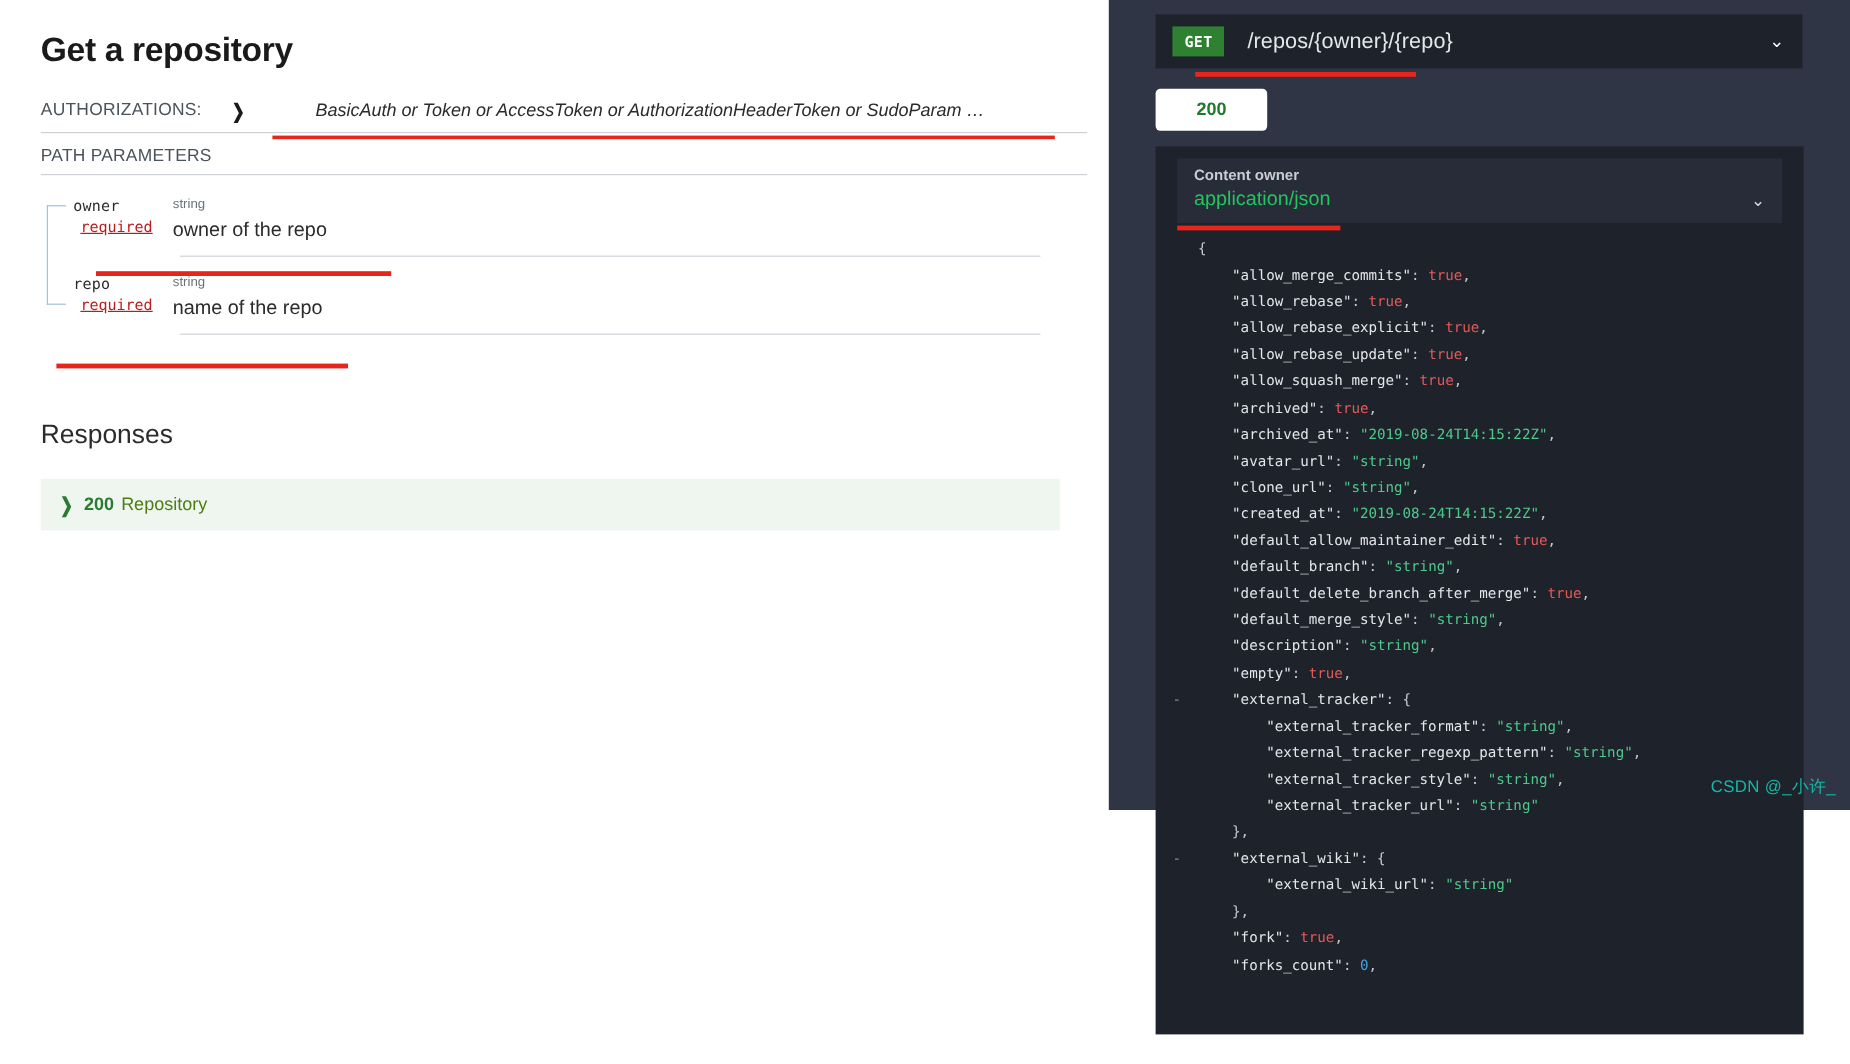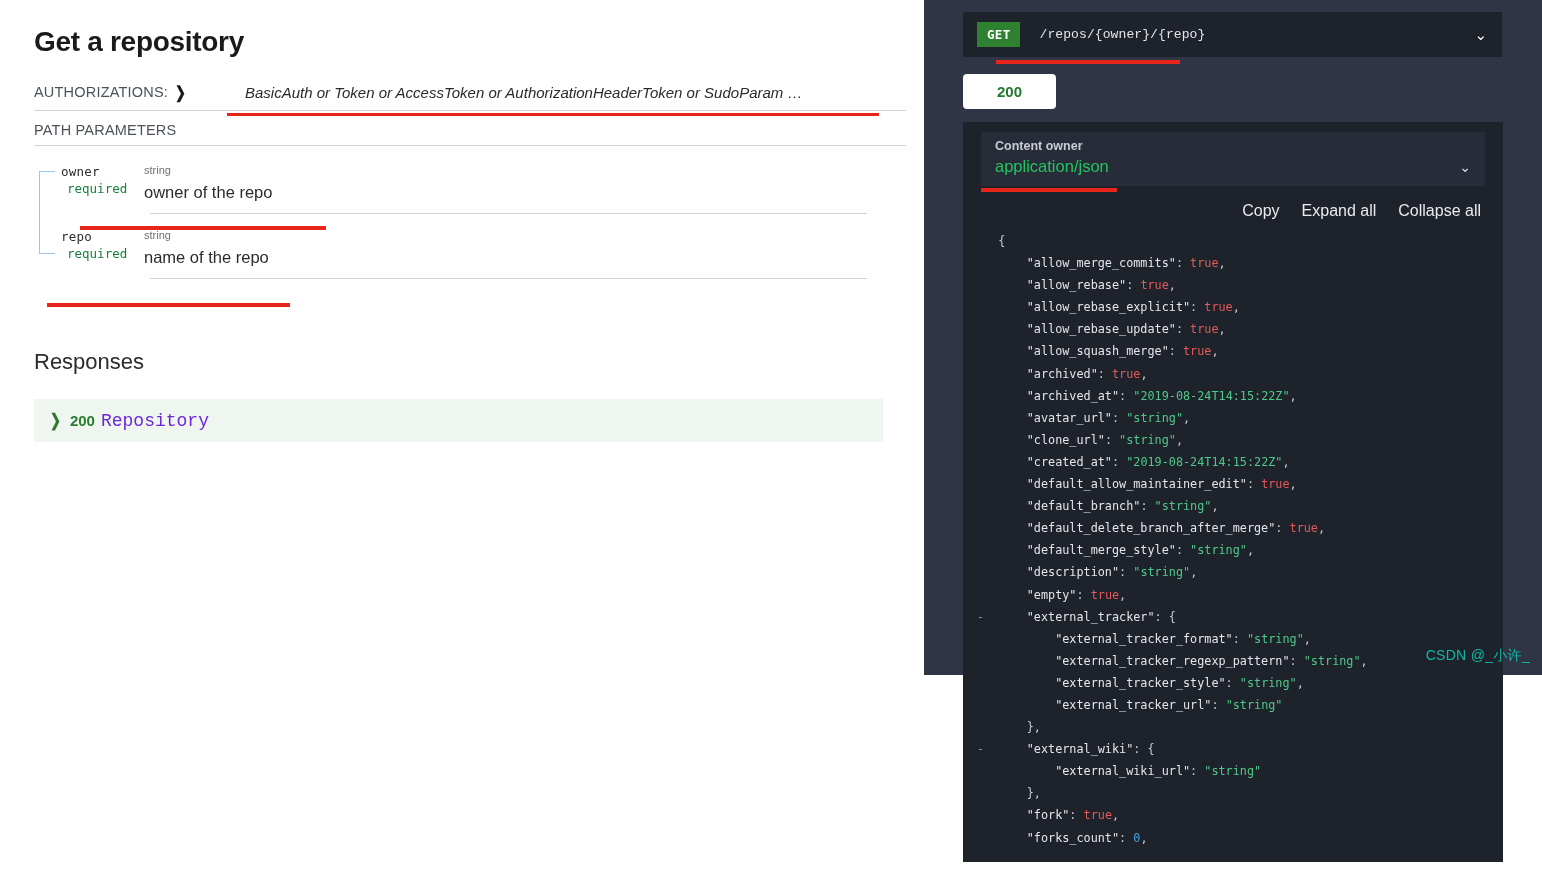--- a/index.html
+++ b/index.html
@@ -98,23 +98,24 @@
   .param-meta { width: 67px; flex: 0 0 67px; padding-top: 1px; }
   .param-name {
     font-family: "DejaVu Sans Mono", monospace;
     font-size: 12.5px;
     color: #2b2b2b;
     letter-spacing: .2px;
   }
   .param-required {
     font-family: "DejaVu Sans Mono", monospace;
     font-size: 12.5px;
-    color: #15803d;
+    color: #b91c1c;
     margin-top: 2px;
     margin-left: 6px;
+    text-decoration: underline;
   }
   .param-body { flex: 1 1 auto; padding-left: 16px; }
   .param-type {
     font-size: 11px;
     color: #6d7378;
     line-height: 1.35;
   }
   .param-desc {
     font-size: 16.5px;
     color: #2b2b2b;
@@ -158,21 +159,21 @@
     transform: scaleY(1.3);
     display: inline-block;
     margin-right: 9px;
   }
   .resp-code {
     color: #2d7a33;
     font-size: 15px;
     font-weight: bold;
     margin-right: 6px;
   }
-  .resp-name { color: #6d28d9; font-size: 18px; font-family: Liberation Mono, monospace; }
+  .resp-name { color: #4d7c0f; font-size: 15px; }
 
   
   .right-panel {
     width: 618px; height: 675px;
     background: #2f3545;
     flex: 0 0 618px;
     position: relative;
     padding: 12px 40px 0 39px;
   }
 
@@ -187,22 +188,22 @@
   .method-badge {
     background: #2f8132;
     color: #ffffff;
     font-family: "DejaVu Sans Mono", monospace;
     font-size: 12.5px;
     font-weight: bold;
     padding: 5px 10px;
     letter-spacing: .3px;
   }
   .endpoint-path {
-    font-family: Liberation Mono, monospace;
-    font-size: 13px;
+    font-family: Liberation Sans, sans-serif;
+    font-size: 18px;
     color: #e4e6ea;
     margin-left: 19px;
     letter-spacing: .1px;
   }
   .chev {
     margin-left: auto;
     color: #ffffff;
     font-size: 15px;
     line-height: 1;
   }
@@ -300,21 +301,21 @@
 <body>
 
 <div class="page">
 
   <div class="doc-panel">
     <div class="doc-inner">
 
       <h1 class="doc-title">Get a repository</h1>
 
       <div class="auth-row">
-        <div style="display:flex;align-items:center;">
+        <div style="display:flex;align-items:center;gap:18px;">
           <span class="auth-label">AUTHORIZATIONS:</span>
           <span class="auth-caret">❯</span>
         </div>
         <div class="auth-values">BasicAuth or Token or AccessToken or AuthorizationHeaderToken or SudoParam …</div>
         <div class="auth-underline"></div>
       </div>
 
       <div class="path-params-label">PATH PARAMETERS</div>
 
       <div class="params">
@@ -374,25 +375,20 @@
 
       <div class="ct-box">
         <div class="ct-label">Content owner</div>
         <div class="ct-value-row">
           <span class="ct-value">application/json</span>
           <span class="ct-chev">⌄</span>
         </div>
         <div class="ct-red"></div>
       </div>
 
-      <div class="code-actions">
-        <span class="code-action">Copy</span>
-        <span class="code-action">Expand all</span>
-        <span class="code-action">Collapse all</span>
-      </div>
 
       <div class="code-body" id="code-body"><div><span class="fold">   </span><span class="p"></span><span class="p">{</span></div><div><span class="fold">   </span><span class="p">    </span><span class="k">"allow_merge_commits"</span><span class="p">: </span><span class="b">true</span><span class="p">,</span></div><div><span class="fold">   </span><span class="p">    </span><span class="k">"allow_rebase"</span><span class="p">: </span><span class="b">true</span><span class="p">,</span></div><div><span class="fold">   </span><span class="p">    </span><span class="k">"allow_rebase_explicit"</span><span class="p">: </span><span class="b">true</span><span class="p">,</span></div><div><span class="fold">   </span><span class="p">    </span><span class="k">"allow_rebase_update"</span><span class="p">: </span><span class="b">true</span><span class="p">,</span></div><div><span class="fold">   </span><span class="p">    </span><span class="k">"allow_squash_merge"</span><span class="p">: </span><span class="b">true</span><span class="p">,</span></div><div><span class="fold">   </span><span class="p">    </span><span class="k">"archived"</span><span class="p">: </span><span class="b">true</span><span class="p">,</span></div><div><span class="fold">   </span><span class="p">    </span><span class="k">"archived_at"</span><span class="p">: </span><span class="s">"2019-08-24T14:15:22Z"</span><span class="p">,</span></div><div><span class="fold">   </span><span class="p">    </span><span class="k">"avatar_url"</span><span class="p">: </span><span class="s">"string"</span><span class="p">,</span></div><div><span class="fold">   </span><span class="p">    </span><span class="k">"clone_url"</span><span class="p">: </span><span class="s">"string"</span><span class="p">,</span></div><div><span class="fold">   </span><span class="p">    </span><span class="k">"created_at"</span><span class="p">: </span><span class="s">"2019-08-24T14:15:22Z"</span><span class="p">,</span></div><div><span class="fold">   </span><span class="p">    </span><span class="k">"default_allow_maintainer_edit"</span><span class="p">: </span><span class="b">true</span><span class="p">,</span></div><div><span class="fold">   </span><span class="p">    </span><span class="k">"default_branch"</span><span class="p">: </span><span class="s">"string"</span><span class="p">,</span></div><div><span class="fold">   </span><span class="p">    </span><span class="k">"default_delete_branch_after_merge"</span><span class="p">: </span><span class="b">true</span><span class="p">,</span></div><div><span class="fold">   </span><span class="p">    </span><span class="k">"default_merge_style"</span><span class="p">: </span><span class="s">"string"</span><span class="p">,</span></div><div><span class="fold">   </span><span class="p">    </span><span class="k">"description"</span><span class="p">: </span><span class="s">"string"</span><span class="p">,</span></div><div><span class="fold">   </span><span class="p">    </span><span class="k">"empty"</span><span class="p">: </span><span class="b">true</span><span class="p">,</span></div><div><span class="fold">-  </span><span class="p">    </span><span class="k">"external_tracker"</span><span class="p">: {</span></div><div><span class="fold">   </span><span class="p">        </span><span class="k">"external_tracker_format"</span><span class="p">: </span><span class="s">"string"</span><span class="p">,</span></div><div><span class="fold">   </span><span class="p">        </span><span class="k">"external_tracker_regexp_pattern"</span><span class="p">: </span><span class="s">"string"</span><span class="p">,</span></div><div><span class="fold">   </span><span class="p">        </span><span class="k">"external_tracker_style"</span><span class="p">: </span><span class="s">"string"</span><span class="p">,</span></div><div><span class="fold">   </span><span class="p">        </span><span class="k">"external_tracker_url"</span><span class="p">: </span><span class="s">"string"</span></div><div><span class="fold">   </span><span class="p">    </span><span class="p">},</span></div><div><span class="fold">-  </span><span class="p">    </span><span class="k">"external_wiki"</span><span class="p">: {</span></div><div><span class="fold">   </span><span class="p">        </span><span class="k">"external_wiki_url"</span><span class="p">: </span><span class="s">"string"</span></div><div><span class="fold">   </span><span class="p">    </span><span class="p">},</span></div><div><span class="fold">   </span><span class="p">    </span><span class="k">"fork"</span><span class="p">: </span><span class="b">true</span><span class="p">,</span></div><div><span class="fold">   </span><span class="p">    </span><span class="k">"forks_count"</span><span class="p">: </span><span class="n">0</span><span class="p">,</span></div></div>
     </div>
 
     <div class="watermark">CSDN @_小许_</div>
   </div>
 
 </div>
 
 </body></html>

